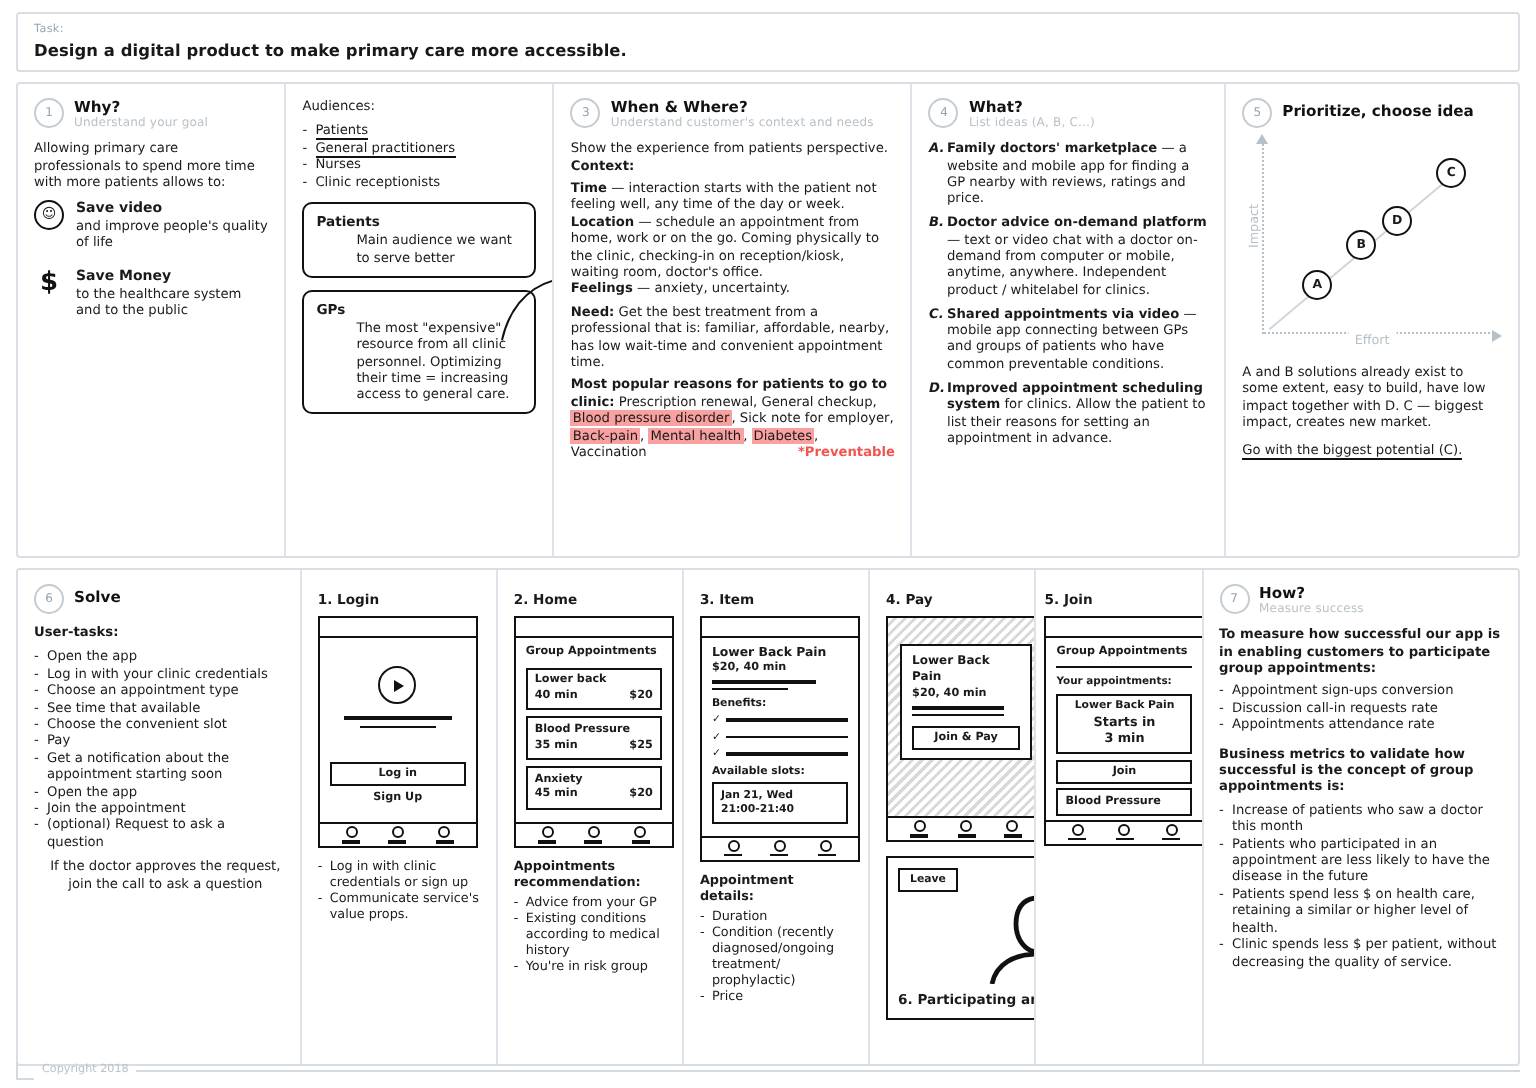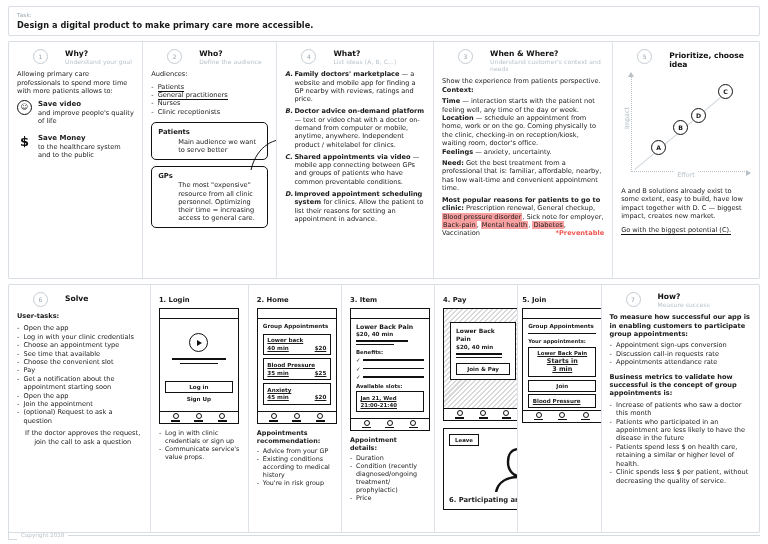--- a/index.html
+++ b/index.html
@@ -18,21 +18,21 @@
            box-sizing:border-box;}
   .bottom-row{display:flex;height:249px;border:1px solid #d8dee3;border-radius:2px;
               box-sizing:border-box;margin-top:5px;}
   .col{box-sizing:border-box;padding:7px 8px 4px 8px;border-right:1px solid #dde3e8;
        overflow:hidden;position:relative;}
   .col:last-child{border-right:none;}
   .c1{width:137px}.c2{width:137px}.c3{width:183px}.c4{width:160px}.c5{width:149px}
   .b1{width:145px}.b2{width:100px}.b3{width:95px}.b4{width:95px}
   .b5{width:85px}.b6{width:85px}.b7{width:161px}
   
-  .step{display:flex;align-items:flex-start;gap:17px;margin-bottom:5px;margin-left:16px;}
+  .step{display:flex;align-items:flex-start;gap:5px;margin-bottom:5px;}
   .circ{flex:0 0 auto;width:13px;height:13px;border:1px solid #c3ccd3;border-radius:50%;
         display:flex;align-items:center;justify-content:center;font-size:6px;color:#97a2ab;}
   .step-txt{padding-top:0px;}
   .step-title{font-size:7.6px;font-weight:bold;color:#111;line-height:9px;}
   .step-sub{font-size:6px;color:#b9c2c9;line-height:7.2px;letter-spacing:.1px;}
   
   .p{font-size:6.6px;line-height:8.4px;color:#1a1a1a;margin:0 0 5px 0;}
   .p.tight{margin-bottom:3px;}
   b,strong{font-weight:bold;}
   .lead{font-size:6.6px;line-height:8.4px;margin:0 0 4px 0;}
@@ -84,21 +84,21 @@
   .scr-title{font-size:6.8px;font-weight:bold;margin:4px 0 4px 0;}
   .phone{border:1.3px solid #111;width:80px;box-sizing:border-box;background:#fff;}
   .phone-top{height:9px;border-bottom:1.3px solid #111;}
   .phone-body{padding:4px 5px 2px 5px;min-height:92px;box-sizing:border-box;}
   .phone-nav{border-top:1.3px solid #111;height:11px;display:flex;
              align-items:center;justify-content:space-around;padding:0 4px;}
   .nav-i{width:9px;}
   .nav-dot{width:4px;height:4px;border:1.1px solid #111;border-radius:50%;margin:0 auto 1px;}
   .nav-bar{height:1.4px;background:#111;}
   .sec-h{font-size:5.6px;font-weight:bold;line-height:6.6px;margin-bottom:4px;}
-  .card{border:1.4px solid #111;padding:2.5px 3.5px;margin-bottom:3.5px;text-decoration:underline;}
+  .card{border:1.4px solid #111;padding:2.5px 3.5px;margin-bottom:3.5px;}
   .card-t{font-size:5.6px;font-weight:bold;line-height:6.6px;}
   .card-r{display:flex;justify-content:space-between;font-size:5.6px;
           font-weight:bold;line-height:6.8px;margin-top:1px;}
   .btn{border:1.4px solid #111;text-align:center;font-size:5.6px;font-weight:bold;
        padding:2px 0;margin-bottom:2px;}
   .btn-plain{text-align:center;font-size:5.6px;font-weight:bold;padding:1px 0;}
   .play{width:17px;height:17px;border:1.5px solid #111;border-radius:50%;margin:0 auto 6px;
         display:flex;align-items:center;justify-content:center;}
   .play-tri{width:0;height:0;border-top:3.4px solid transparent;
             border-bottom:3.4px solid transparent;border-left:5.5px solid #111;
@@ -160,27 +160,20 @@
       <div class="icon-row">
         <div class="ico money">$</div>
         <div>
           <div class="ico-h">Save Money</div>
           <div class="ico-b">to the healthcare system and to the public</div>
         </div>
       </div>
     </div>
 
     <div class="col c2">
-      <div class="step">
-        <div class="circ">2</div>
-        <div class="step-txt">
-          <div class="step-title">Who?</div>
-          <div class="step-sub">Define the audience</div>
-        </div>
-      </div>
       <div class="lead">Audiences:</div>
       <ul class="dash">
         <li><span class="u">Patients</span></li>
         <li><span class="u">General practitioners</span></li>
         <li>Nurses</li>
         <li>Clinic receptionists</li>
       </ul>
       <div class="note" style="margin-top:6px;">
         <div class="note-t">Patients</div>
         <div class="note-b">Main audience we want to serve better</div>
@@ -189,53 +182,53 @@
         <div class="note-t">GPs</div>
         <div class="note-b">The most "expensive" resource from all clinic personnel. Optimizing their time = increasing access to general care.</div>
       </div>
 
       <svg class="conn" style="left:100px;top:92px;" width="46" height="45" viewBox="0 0 46 45">
         <path d="M42,6 C34,4 14,10 8,36" fill="none" stroke="#111" stroke-width="1"></path>
         <path d="M42,6 L36,4.5 M42,6 L40,11" fill="none" stroke="#111" stroke-width="1"></path>
       </svg>
     </div>
 
-    <div class="col c4">
-      <div class="step">
-        <div class="circ">4</div>
-        <div class="step-txt">
-          <div class="step-title">What?</div>
-          <div class="step-sub">List ideas (A, B, C...)</div>
-        </div>
-      </div>
-      <ol class="letters">
-        <li><span class="ltr">A.</span><b>Family doctors' marketplace</b><span> — a website and mobile app for finding a GP nearby with reviews, ratings and price.</span></li>
-        <li><span class="ltr">B.</span><b>Doctor advice on-demand platform</b><span> — text or video chat with a doctor on-demand from computer or mobile, anytime, anywhere. Independent product / whitelabel for clinics.</span></li>
-        <li><span class="ltr">C.</span><b>Shared appointments via video</b><span> — mobile app connecting between GPs and groups of patients who have common preventable conditions.</span></li>
-        <li><span class="ltr">D.</span><b>Improved appointment scheduling system</b><span> for clinics. Allow the patient to list their reasons for setting an appointment in advance.</span></li>
-      </ol>
-    </div>
-
     <div class="col c3">
       <div class="step">
         <div class="circ">3</div>
         <div class="step-txt">
           <div class="step-title">When &amp; Where?</div>
           <div class="step-sub">Understand customer's context and needs</div>
         </div>
       </div>
       <p class="p tight"><span>Show the experience from patients perspective. </span><b>Context:</b></p>
       <p class="p tight">
         <b>Time</b><span> — interaction starts with the patient not feeling well, any time of the day or week.</span><br>
         <b>Location</b><span> — schedule an appointment from home, work or on the go. Coming physically to the clinic, checking-in on reception/kiosk, waiting room, doctor's office.</span><br>
         <b>Feelings</b><span> — anxiety, uncertainty.</span>
       </p>
       <p class="p tight"><b>Need:</b><span> Get the best treatment from a professional that is: familiar, affordable, nearby, has low wait-time and convenient appointment time.</span></p>
       <p class="p"><b>Most popular reasons for patients to go to clinic:</b><span> Prescription renewal, General checkup, </span><span class="hl">Blood pressure disorder</span><span>, Sick note for employer, </span><span class="hl">Back-pain</span>, <span class="hl">Mental health</span>, <span class="hl">Diabetes</span>,<span> Vaccination</span>
         <span class="red" style="float:right;">*Preventable</span></p>
+    </div>
+
+    <div class="col c4">
+      <div class="step">
+        <div class="circ">4</div>
+        <div class="step-txt">
+          <div class="step-title">What?</div>
+          <div class="step-sub">List ideas (A, B, C...)</div>
+        </div>
+      </div>
+      <ol class="letters">
+        <li><span class="ltr">A.</span><b>Family doctors' marketplace</b><span> — a website and mobile app for finding a GP nearby with reviews, ratings and price.</span></li>
+        <li><span class="ltr">B.</span><b>Doctor advice on-demand platform</b><span> — text or video chat with a doctor on-demand from computer or mobile, anytime, anywhere. Independent product / whitelabel for clinics.</span></li>
+        <li><span class="ltr">C.</span><b>Shared appointments via video</b><span> — mobile app connecting between GPs and groups of patients who have common preventable conditions.</span></li>
+        <li><span class="ltr">D.</span><b>Improved appointment scheduling system</b><span> for clinics. Allow the patient to list their reasons for setting an appointment in advance.</span></li>
+      </ol>
     </div>
 
     <div class="col c5">
       <div class="step">
         <div class="circ">5</div>
         <div class="step-txt">
           <div class="step-title" style="padding-top:2px;">Prioritize, choose idea</div>
         </div>
       </div>
       <div class="chart">

